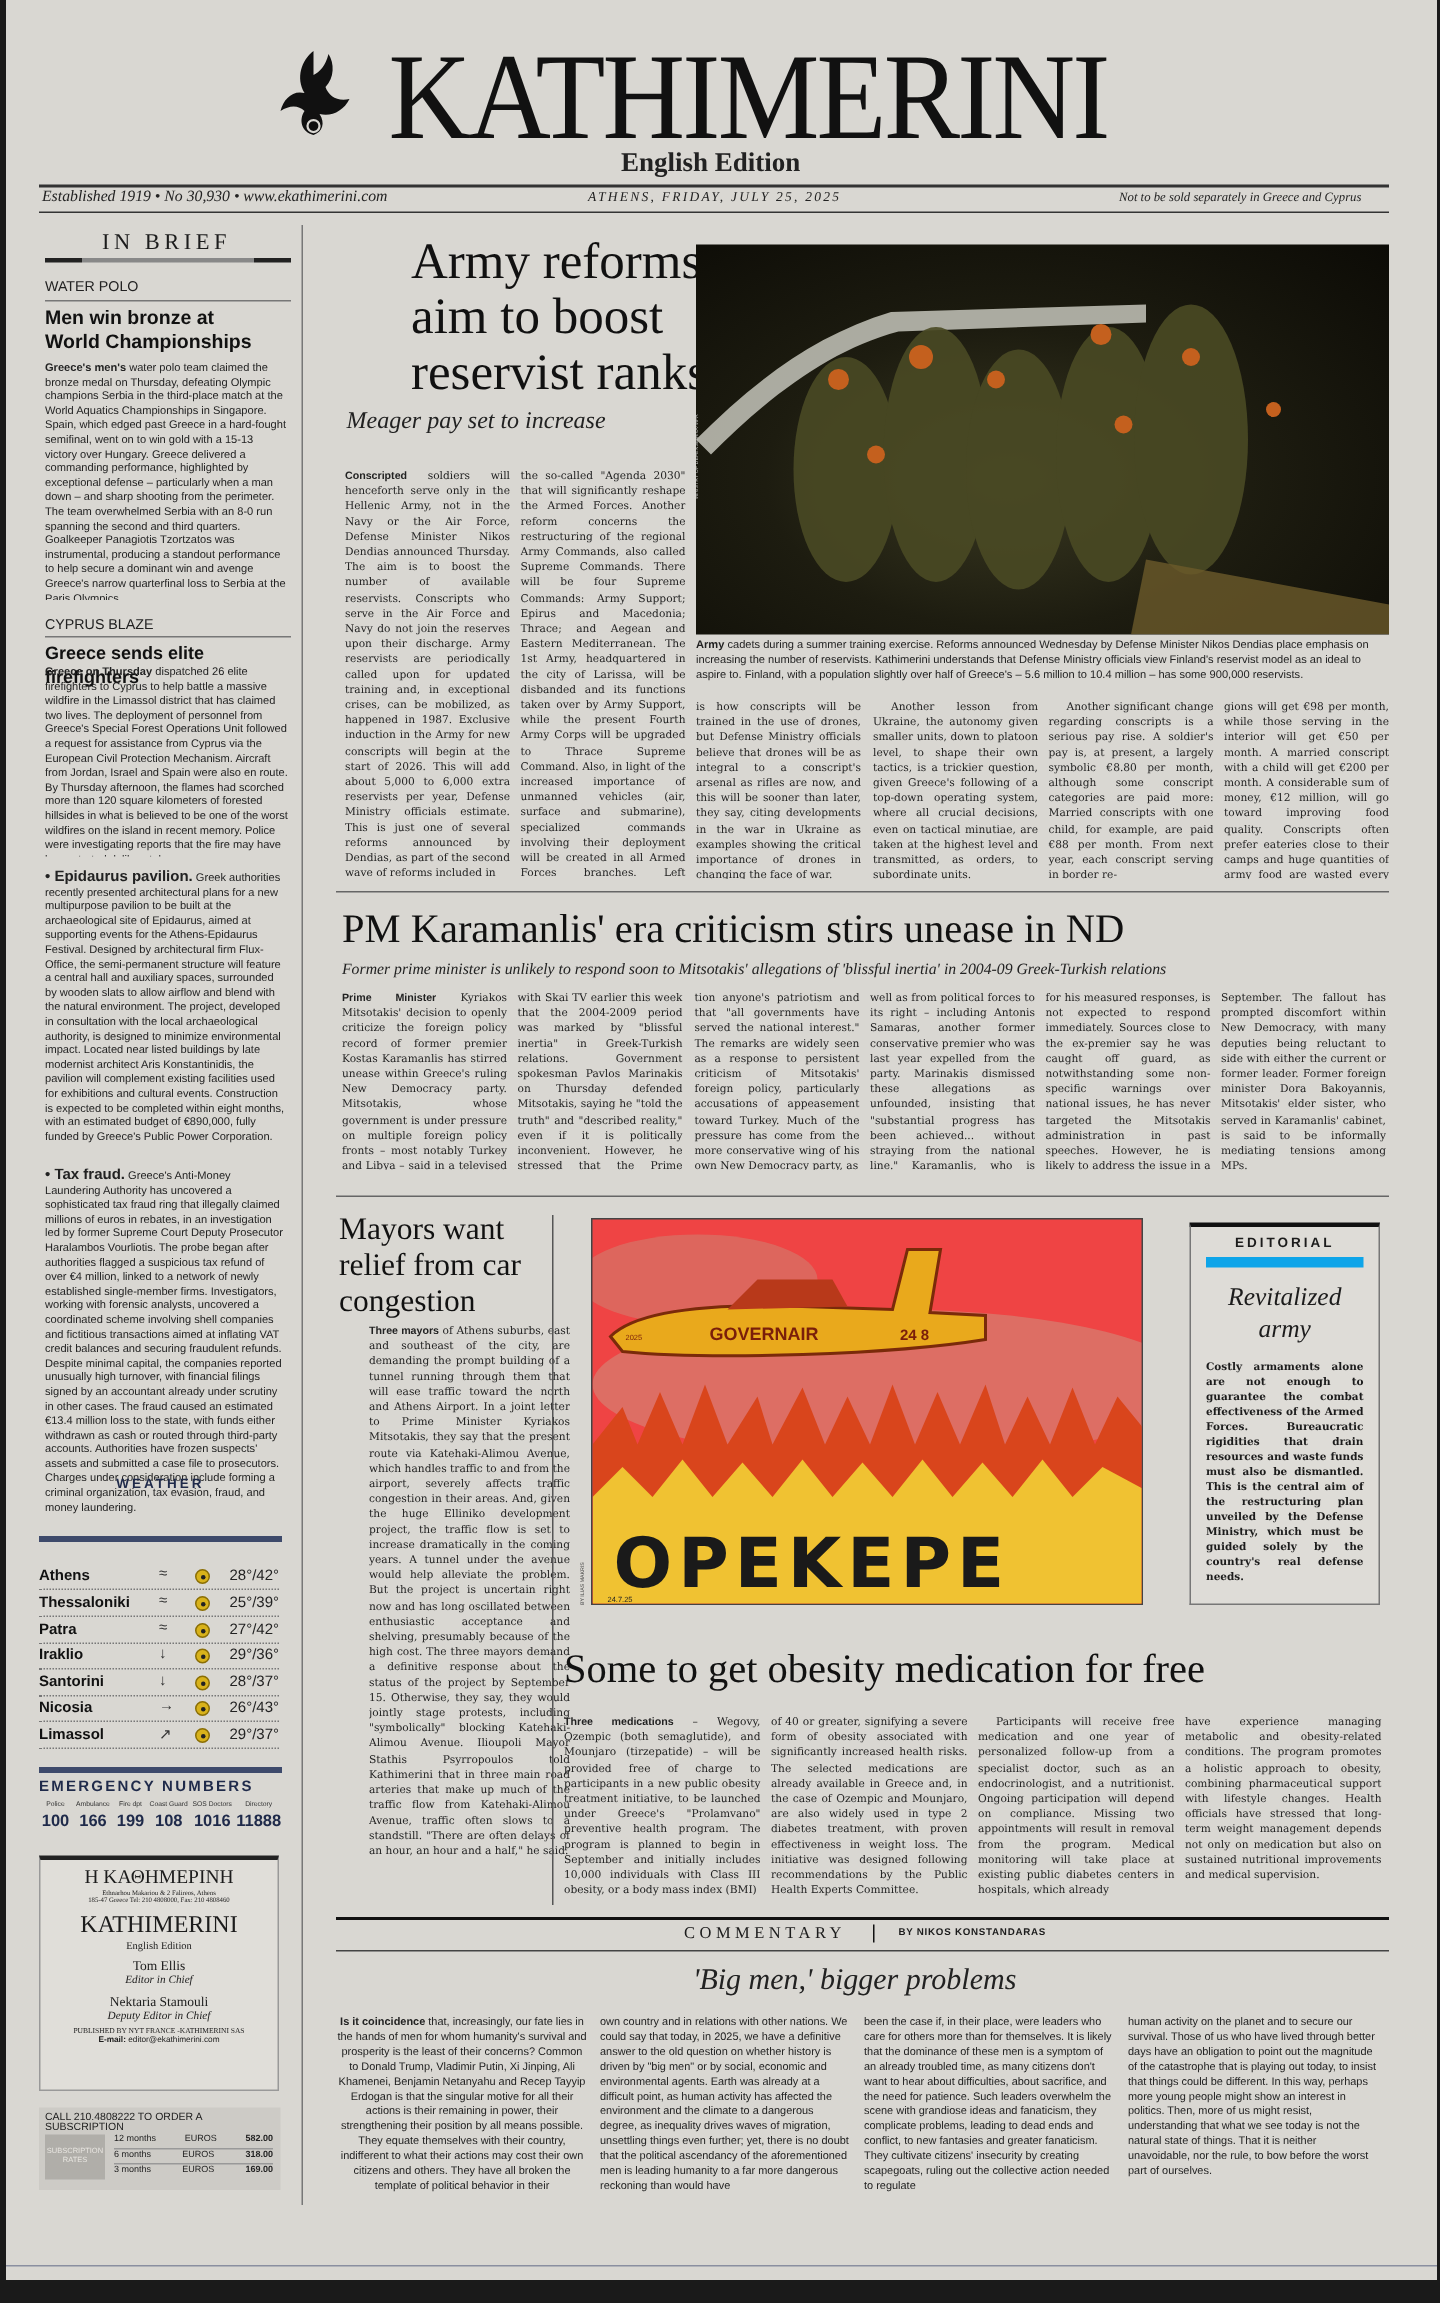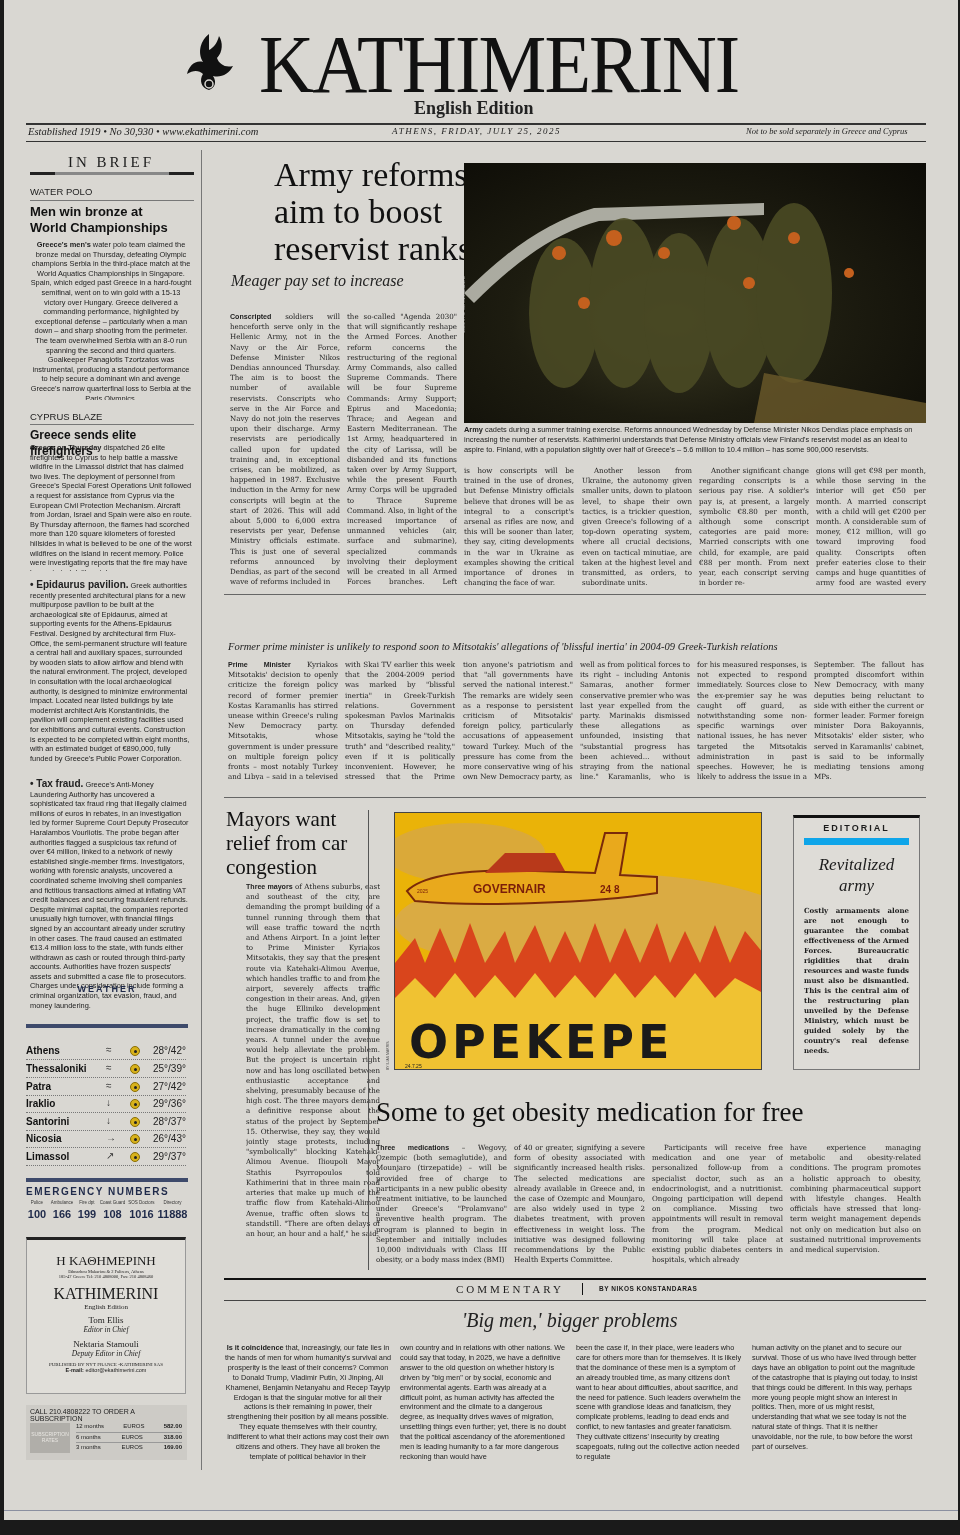--- a/index.html
+++ b/index.html
@@ -26,21 +26,21 @@
   .weather-row{position:absolute;left:22px;width:160px;height:17px;border-bottom:1px dotted #777;font-family:"Liberation Sans",sans-serif;font-size:10px}
   .wcity{position:absolute;left:0;top:2px;font-weight:bold;color:#111}
   .wicon{position:absolute;left:80px;top:1px;font-size:10px;color:#333}
   .wsun{position:absolute;left:104px;top:3px;width:10px;height:10px;border-radius:50%;background:#d8b21b;border:1px solid #8a6e05}
   .wsun::after{content:"";position:absolute;left:3px;top:3px;width:3px;height:3px;border-radius:50%;background:#222}
   .wtemp{position:absolute;right:0;top:2px;color:#222}
   .em-lab{position:absolute;top:1200px;font-family:"Liberation Sans",sans-serif;font-size:4.5px;color:#333;text-align:center}
   .em-num{position:absolute;top:1208px;font-family:"Liberation Sans",sans-serif;font-size:11px;font-weight:bold;color:#1f2a4a;text-align:center}
   .imprint{position:absolute;left:22px;top:1237px;width:160px;height:157px;border:1px solid #999;border-top:3px solid #222;background:#e0ded9;text-align:center;font-family:"Liberation Serif",serif}
   .sub{position:absolute;left:22px;top:1405px;width:161px;height:55px;background:#cdcbc6}
-  .cartoon{position:absolute;left:390px;top:812px;width:368px;height:258px;border:1px solid #444;background:#eab308;overflow:hidden}
+  .cartoon{position:absolute;left:390px;top:812px;width:368px;height:258px;border:1px solid #444;background:#ef4444;overflow:hidden}
   .editorial{position:absolute;left:789px;top:815px;width:127px;height:255px;border:1px solid #777;border-top:3px solid #111;background:#dedcd7}
 </style>
 </head>
 <body>
 
 <div class="page">
 
   <div class="abs" style="left:175px;top:30px;width:62px;height:64px;">
     <svg width="62" height="64" viewBox="0 0 62 64">
         <path d="M30 4 C22 10 18 22 24 32 C16 30 10 36 8 44 C14 40 20 40 24 44 C20 50 22 58 30 60 C36 58 38 52 34 46 C42 48 50 44 54 36 C46 38 40 34 38 28 C44 22 44 12 40 6 C38 14 34 18 30 20 Z" fill="#111"></path>
@@ -54,21 +54,21 @@
   <div class="dateline" style="left:388px;letter-spacing:1.5px;font-size:9px;">ATHENS, FRIDAY, JULY 25, 2025</div>
   <div class="dateline" style="left:742px;font-size:8.5px;">Not to be sold separately in Greece and Cyprus</div>
   <div class="rule" style="left:22px;top:141px;width:900px;height:1px;"></div>
 
   <div class="brief-title">IN BRIEF</div>
   <div class="rule" style="left:26px;top:172px;width:164px;height:3px;background:linear-gradient(90deg,#222 15%,#888 15%,#888 85%,#222 85%);"></div>
 
   <div class="abs label" style="left:26px;top:186px;">WATER POLO</div>
   <div class="rule" style="left:26px;top:200px;width:164px;height:1px;background:#777;"></div>
   <div class="abs bhead" style="left:26px;top:204px;width:150px;">Men win bronze at World Championships</div>
-  <div class="abs btext" style="left:26px;top:240px;width:162px;height:160px;overflow:hidden;text-align:center;">
+  <div class="abs btext" style="left:26px;top:240px;width:162px;height:160px;overflow:hidden;">
     <b>Greece's men's</b><span> water polo team claimed the bronze medal on Thursday, defeating Olympic champions Serbia in the third-place match at the World Aquatics Championships in Singapore. Spain, which edged past Greece in a hard-fought semifinal, went on to win gold with a 15-13 victory over Hungary. Greece delivered a commanding performance, highlighted by exceptional defense – particularly when a man down – and sharp shooting from the perimeter. The team overwhelmed Serbia with an 8-0 run spanning the second and third quarters. Goalkeeper Panagiotis Tzortzatos was instrumental, producing a standout performance to help secure a dominant win and avenge Greece's narrow quarterfinal loss to Serbia at the Paris Olympics.</span>
   </div>
 
   <div class="abs label" style="left:26px;top:411px;">CYPRUS BLAZE</div>
   <div class="rule" style="left:26px;top:424px;width:164px;height:1px;background:#777;"></div>
   <div class="abs bhead" style="left:26px;top:427px;width:164px;font-size:12px;">Greece sends elite firefighters</div>
   <div class="abs btext" style="left:26px;top:443px;width:162px;height:128px;overflow:hidden;">
     <b>Greece on Thursday</b><span> dispatched 26 elite firefighters to Cyprus to help battle a massive wildfire in the Limassol district that has claimed two lives. The deployment of personnel from Greece's Special Forest Operations Unit followed a request for assistance from Cyprus via the European Civil Protection Mechanism. Aircraft from Jordan, Israel and Spain were also en route. By Thursday afternoon, the flames had scorched more than 120 square kilometers of forested hillsides in what is believed to be one of the worst wildfires on the island in recent memory. Police were investigating reports that the fire may have been started deliberately.</span>
   </div>
 
@@ -135,21 +135,21 @@
   <div class="em-lab" style="left:123px;width:29px;">SOS Doctors</div>
   <div class="em-lab" style="left:153px;width:31px;">Directory</div>
   <div class="em-num" style="left:22px;width:22px;">100</div>
   <div class="em-num" style="left:45px;width:26px;">166</div>
   <div class="em-num" style="left:72px;width:22px;">199</div>
   <div class="em-num" style="left:95px;width:27px;text-align:center;">108</div>
   <div class="em-num" style="left:123px;width:29px;">1016</div>
   <div class="em-num" style="left:153px;width:31px;">11888</div>
 
   <div class="imprint">
-    <div style="font-size:13px;margin-top:13px;">Η ΚΑΘΗΜΕΡΙΝΗ</div>
+    <div style="font-size:13px;margin-top:3px;">Η ΚΑΘΗΜΕΡΙΝΗ</div>
     <div style="font-size:4.5px;">Ethnarhou Makariou &amp; 2 Falireos, Athens</div>
     <div style="font-size:4.5px;">185-47 Greece Tel: 210 4808000, Fax: 210 4808460</div>
     <div style="font-size:16px;margin-top:6px;">KATHIMERINI</div>
     <div style="font-size:7px;">English Edition</div>
     <div style="font-size:9px;margin-top:4px;">Tom Ellis</div>
     <div style="font-size:7.5px;font-style:italic;">Editor in Chief</div>
     <div style="font-size:9px;margin-top:5px;">Nektaria Stamouli</div>
     <div style="font-size:7.5px;font-style:italic;">Deputy Editor in Chief</div>
     <div style="font-size:5px;margin-top:4px;">PUBLISHED BY NYT FRANCE -KATHIMERINI SAS</div>
     <div style="font-size:5.5px;font-family:'Liberation Sans',sans-serif;">
@@ -220,20 +220,21 @@
   <div class="col" style="left:578px;top:466px;width:110px;height:120px;">
       <span style="display:block;text-indent:12px">Another lesson from Ukraine, the autonomy given smaller units, down to platoon level, to shape their own tactics, is a trickier question, given Greece's following of a top-down operating system, where all crucial decisions, even on tactical minutiae, are taken at the highest level and transmitted, as orders, to subordinate units.</span>
     </div>
   <div class="col" style="left:695px;top:466px;width:110px;height:120px;">
       <span style="display:block;text-indent:12px">Another significant change regarding conscripts is a serious pay rise. A soldier's pay is, at present, a largely symbolic €8.80 per month, although some conscript categories are paid more: Married conscripts with one child, for example, are paid €88 per month. From next year, each conscript serving in border re-</span>
     </div>
   <div class="col" style="left:812px;top:466px;width:110px;height:120px;">gions will get €98 per month, while those serving in the interior will get €50 per month. A married conscript with a child will get €200 per month. A considerable sum of money, €12 million, will go toward improving food quality. Conscripts often prefer eateries close to their camps and huge quantities of army food are wasted every day.</div>
 
   <div class="rule" style="left:220px;top:594px;width:702px;height:1px;background:#666;"></div>
 
+  <div class="abs headline" style="left:224px;top:604px;font-size:27px;white-space:nowrap;">PM Karamanlis' era criticism stirs unease in ND</div>
   <div class="abs deck" style="left:224px;top:641px;font-size:10.5px;white-space:nowrap;">Former prime minister is unlikely to respond soon to Mitsotakis' allegations of 'blissful inertia' in 2004-09 Greek-Turkish relations</div>
   <div class="col" style="left:224px;top:660px;width:110px;height:120px;">
     <b>Prime Minister</b><span> Kyriakos Mitsotakis' decision to openly criticize the foreign policy record of former premier Kostas Karamanlis has stirred unease within Greece's ruling New Democracy party. Mitsotakis, whose government is under pressure on multiple foreign policy fronts – most notably Turkey and Libya – said in a televised interview</span>
   </div>
   <div class="col" style="left:341px;top:660px;width:110px;height:120px;">with Skai TV earlier this week that the 2004-2009 period was marked by "blissful inertia" in Greek-Turkish relations. Government spokesman Pavlos Marinakis on Thursday defended Mitsotakis, saying he "told the truth" and "described reality," even if it is politically inconvenient. However, he stressed that the Prime Minister does not ques-</div>
   <div class="col" style="left:459px;top:660px;width:110px;height:120px;">tion anyone's patriotism and that "all governments have served the national interest." The remarks are widely seen as a response to persistent criticism of Mitsotakis' foreign policy, particularly accusations of appeasement toward Turkey. Much of the pressure has come from the more conservative wing of his own New Democracy party, as</div>
   <div class="col" style="left:576px;top:660px;width:110px;height:120px;">well as from political forces to its right – including Antonis Samaras, another former conservative premier who was last year expelled from the party. Marinakis dismissed these allegations as unfounded, insisting that "substantial progress has been achieved... without straying from the national line." Karamanlis, who is known</div>
   <div class="col" style="left:693px;top:660px;width:110px;height:120px;">for his measured responses, is not expected to respond immediately. Sources close to the ex-premier say he was caught off guard, as notwithstanding some non-specific warnings over national issues, he has never targeted the Mitsotakis administration in past speeches. However, he is likely to address the issue in a speech scheduled for</div>
   <div class="col" style="left:810px;top:660px;width:110px;height:120px;">September. The fallout has prompted discomfort within New Democracy, with many deputies being reluctant to side with either the current or former leader. Former foreign minister Dora Bakoyannis, Mitsotakis' elder sister, who served in Karamanlis' cabinet, is said to be informally mediating tensions among MPs.</div>
 

